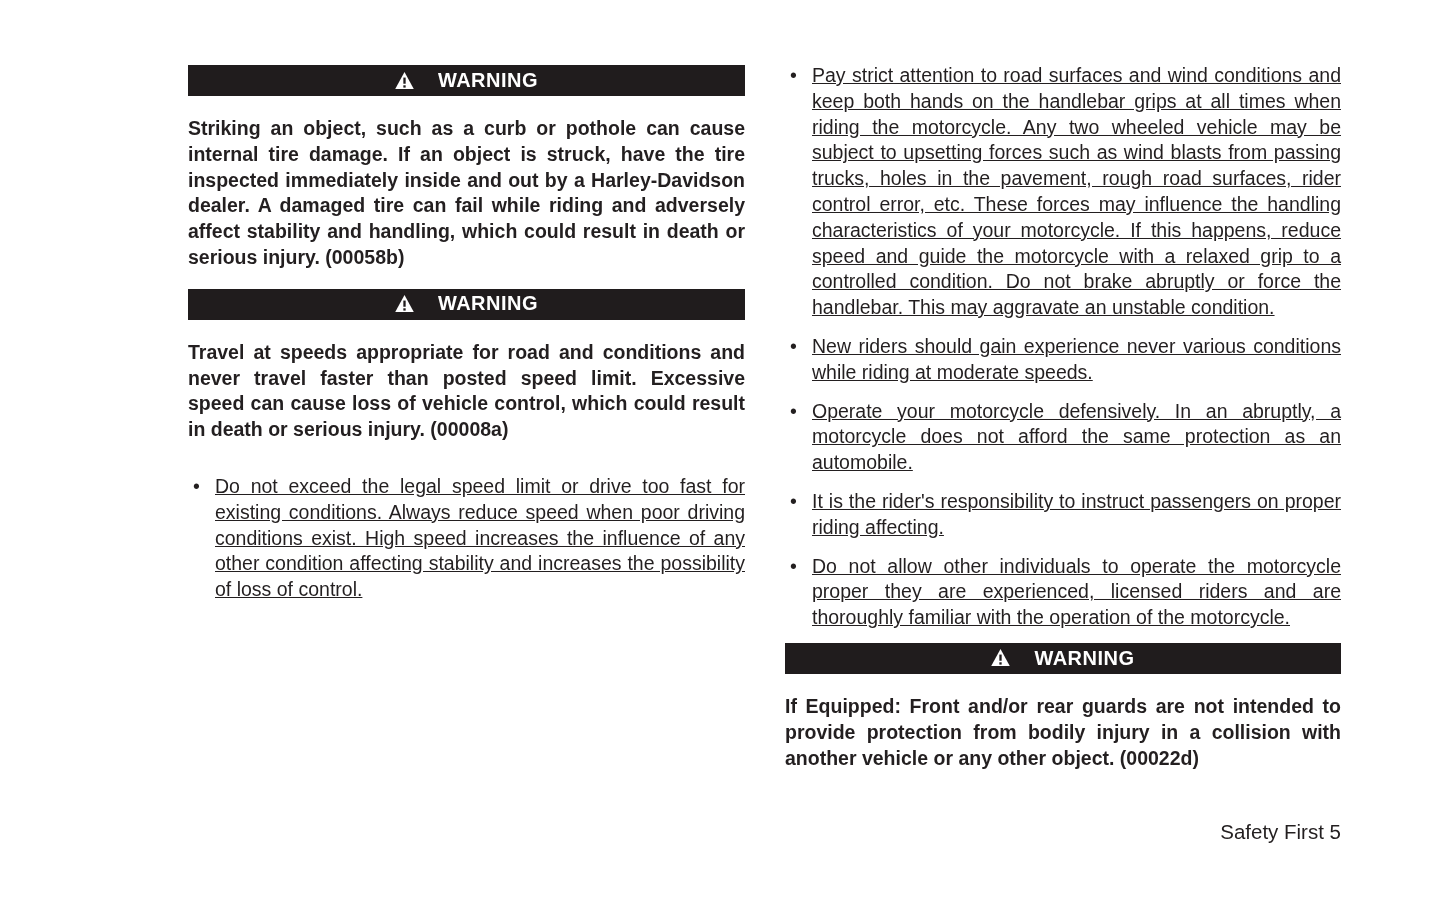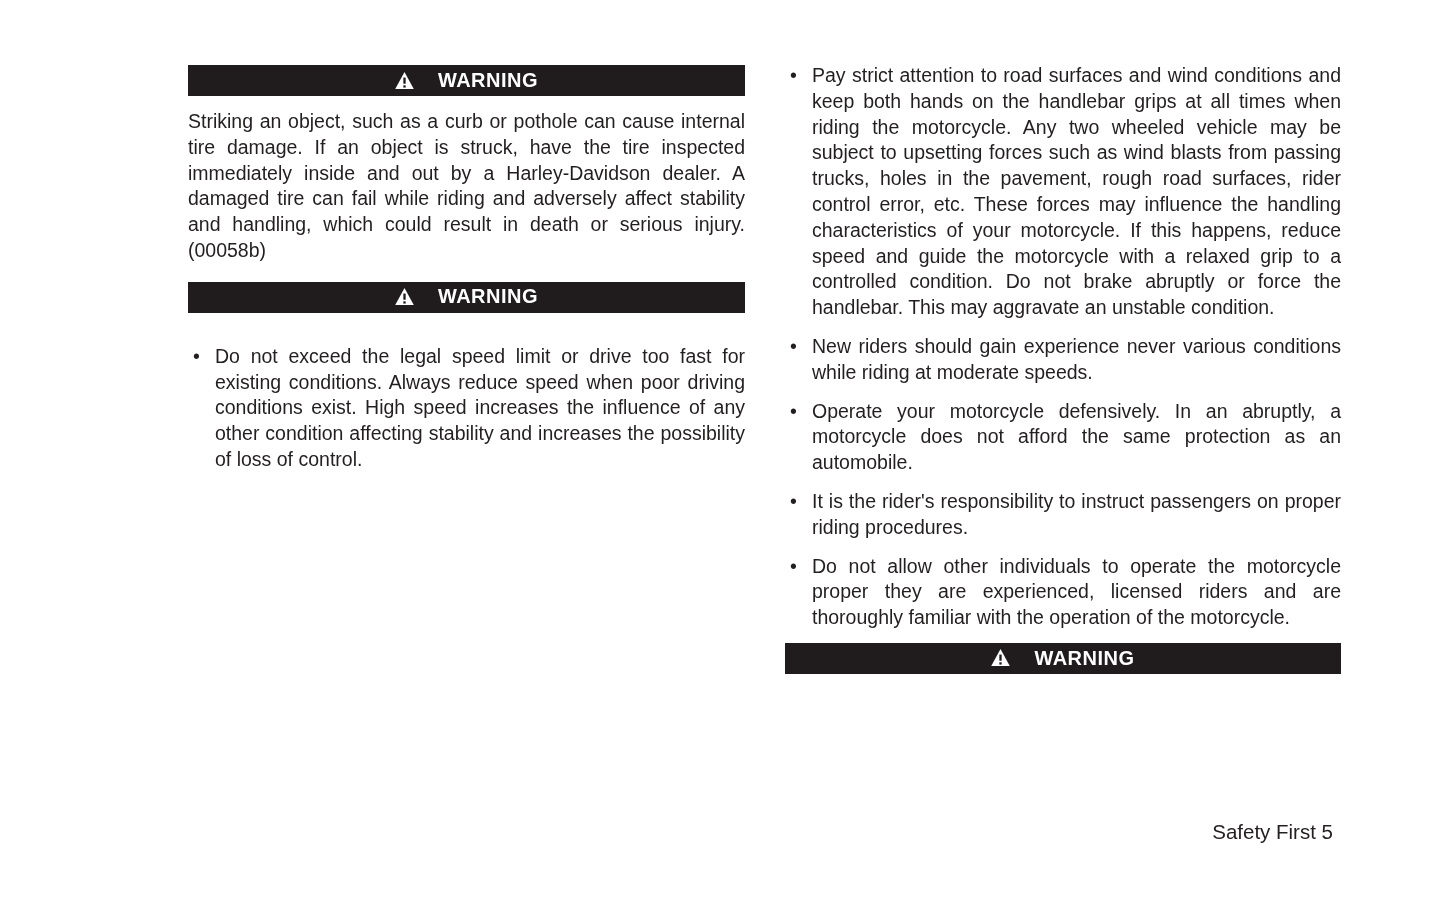--- a/index.html
+++ b/index.html
@@ -38,46 +38,47 @@
     font-weight: bold;
     font-size: 20px;
     letter-spacing: 0.5px;
   }
   .warn-banner .tri {
     display: inline-flex;
     align-items: center;
     margin-top: -1px;
   }
   .warn-body {
-    font-weight: normal;
+    font-weight: bold;
     text-align: justify;
-    margin-top: 13px;
+    margin-top: 20px;
   }
   .mt-banner2 { margin-top: 18px; }
   .mt-banner3 { margin-top: 12px; }
 
   .bullet {
     display: flex;
     margin-top: 13px;
   }
   .bullet:first-child { margin-top: 0; }
   .bullet .marker {
     flex: 0 0 27px;
     padding-left: 5px;
   }
   .bullet .btext {
     flex: 1;
     text-align: justify;
+    text-decoration: underline;
   }
   .bullet-left { margin-top: 31px; }
 
   .footer-label {
     position: absolute;
     top: 820px;
-    right: 112px;
+    right: 104px;
     font-size: 20.5px;
     color: #231f20;
   }
 </style>
 </head>
 <body>
 
 <div class="page">
 
   <div class="col col-left">
@@ -99,20 +100,21 @@
       <span class="tri">
         <svg width="19" height="17" viewBox="0 0 24 22">
           <path d="M12 0 L24 22 L0 22 Z" fill="#ffffff"></path>
           <rect x="10.5" y="7.2" width="3" height="8" fill="#201c1d"></rect>
           <rect x="10.5" y="17.2" width="3" height="3" fill="#201c1d"></rect>
         </svg>
       </span>
       <span class="banner-label">WARNING</span>
     </div>
 
+    <p class="warn-body">Travel at speeds appropriate for road and conditions and never travel faster than posted speed limit. Excessive speed can cause loss of vehicle control, which could result in death or serious injury. (00008a)</p>
 
     <div class="bullet bullet-left">
       <span class="marker">•</span>
       <span class="btext">Do not exceed the legal speed limit or drive too fast for existing conditions. Always reduce speed when poor driving conditions exist. High speed increases the influence of any other condition affecting stability and increases the possibility of loss of control.</span>
     </div>
 
   </div>
 
   <div class="col col-right">
 
@@ -126,37 +128,38 @@
       <span class="btext">New riders should gain experience never various conditions while riding at moderate speeds.</span>
     </div>
 
     <div class="bullet">
       <span class="marker">•</span>
       <span class="btext">Operate your motorcycle defensively. In an abruptly, a motorcycle does not afford the same protection as an automobile.</span>
     </div>
 
     <div class="bullet">
       <span class="marker">•</span>
-      <span class="btext">It is the rider's responsibility to instruct passengers on proper riding procedures.</span>
+      <span class="btext">It is the rider's responsibility to instruct passengers on proper riding affecting.</span>
     </div>
 
     <div class="bullet">
       <span class="marker">•</span>
       <span class="btext">Do not allow other individuals to operate the motorcycle proper they are experienced, licensed riders and are thoroughly familiar with the operation of the motorcycle.</span>
     </div>
 
     <div class="warn-banner mt-banner3">
       <span class="tri">
         <svg width="19" height="17" viewBox="0 0 24 22">
           <path d="M12 0 L24 22 L0 22 Z" fill="#ffffff"></path>
           <rect x="10.5" y="7.2" width="3" height="8" fill="#201c1d"></rect>
           <rect x="10.5" y="17.2" width="3" height="3" fill="#201c1d"></rect>
         </svg>
       </span>
       <span class="banner-label">WARNING</span>
     </div>
 
+    <p class="warn-body">If Equipped: Front and/or rear guards are not intended to provide protection from bodily injury in a collision with another vehicle or any other object.  (00022d)</p>
 
   </div>
 
   <div class="footer-label">Safety First 5</div>
 
 </div>
 
 </body></html>

